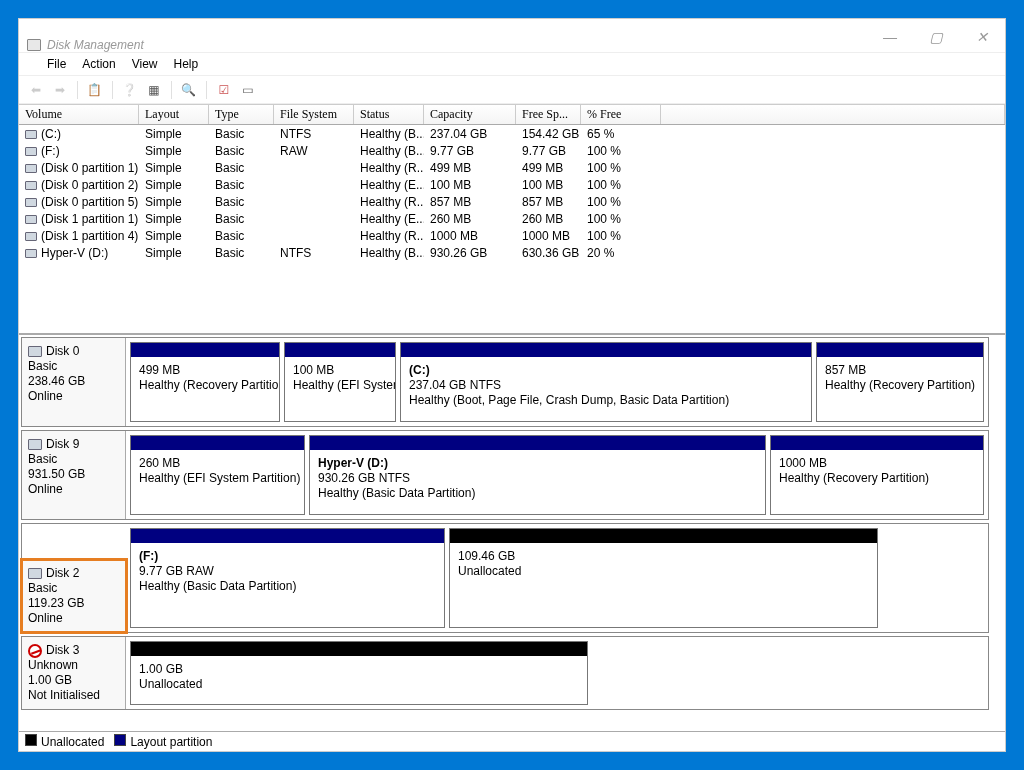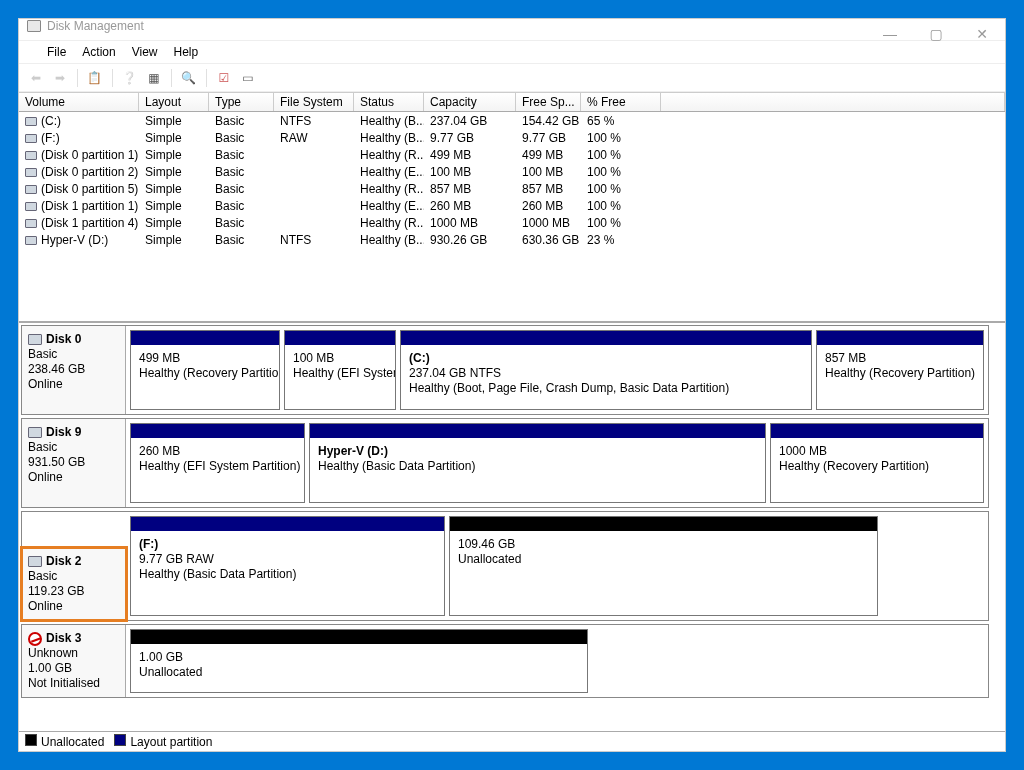--- a/index.html
+++ b/index.html
@@ -17,24 +17,25 @@
     background: #fff;
     width: 100%;
     height: 100%;
     display: flex;
     flex-direction: column;
     border: 1px solid #ccc;
   }
   
   .titlebar {
     display: flex;
-    align-items: flex-start;
-    height: 22px;
+    align-items: flex-end;
+    height: 34px;
     padding: 0 0 0 8px;
     border-bottom: 1px solid #eee;
+    font-style: italic;
   }
   .titlebar .title {
     flex: 1;
     color: #999;
     font-size: 12px;
     display: flex;
     align-items: center;
     gap: 6px;
   }
   .win-controls {
@@ -79,20 +80,21 @@
   
   .vol-list {
     border-bottom: 1px solid #aaa;
     flex: 0 0 230px;
     overflow: hidden;
   }
   .vol-head {
     display: flex;
     background: #fff;
     border-bottom: 1px solid #aaa;
+    font-family: Liberation Serif, serif;
   }
   .vol-head div {
     border-right: 1px solid #ccc;
     border-top: 1px solid #ccc;
     padding: 2px 6px;
     font-size: 12px;
     background: linear-gradient(#fff,#f4f4f4);
     white-space: nowrap;
     overflow: hidden;
   }
@@ -136,21 +138,21 @@
   }
   .disk-info {
     width: 104px;
     flex: 0 0 104px;
     background: #f8f8f8;
     border-right: 1px solid #aaa;
     padding: 6px 6px;
     font-size: 12px;
     line-height: 1.25;
   }
-  .disk-info .dname { font-weight: 700; }
+  .disk-info .dname { font-weight: 400; }
   .disk-info .dhead { display: flex; align-items: center; gap: 4px; }
   .parts {
     flex: 1;
     display: flex;
     padding: 4px;
     gap: 4px;
   }
   .part {
     border: 1px solid #777;
     display: flex;
@@ -324,21 +326,21 @@
           <div class="cw7">100 %</div>
         </div>
         <div class="vol-row">
           <div class="cw0"><span class="disk-glyph"></span>Hyper-V (D:)</div>
           <div class="cw1">Simple</div>
           <div class="cw2">Basic</div>
           <div class="cw3">NTFS</div>
           <div class="cw4">Healthy (B...</div>
           <div class="cw5">930.26 GB</div>
           <div class="cw6">630.36 GB</div>
-          <div class="cw7">23 %</div>
+          <div class="cw7">20 %</div>
         </div>
       </div>
   </div>
 
   <div class="graph-pane">
 
     <div class="disk-blk">
       <div class="disk-info">
         <div class="dhead">
             <span class="disk-icon-sm"></span>
@@ -400,20 +402,21 @@
           <div class="pbody">
               <div class="pt"></div>
               <div>260 MB</div>
               <div>Healthy (EFI System Partition)</div>
             </div>
         </div>
         <div class="part" style="flex:1">
           <div class="bar navy"></div>
           <div class="pbody">
               <div class="pt">Hyper-V  (D:)</div>
+              <div>930.26 GB NTFS</div>
               <div>Healthy (Basic Data Partition)</div>
             </div>
         </div>
         <div class="part" style="flex:0 0 214px">
           <div class="bar navy"></div>
           <div class="pbody">
               <div class="pt"></div>
               <div>1000 MB</div>
               <div>Healthy (Recovery Partition)</div>
             </div>

